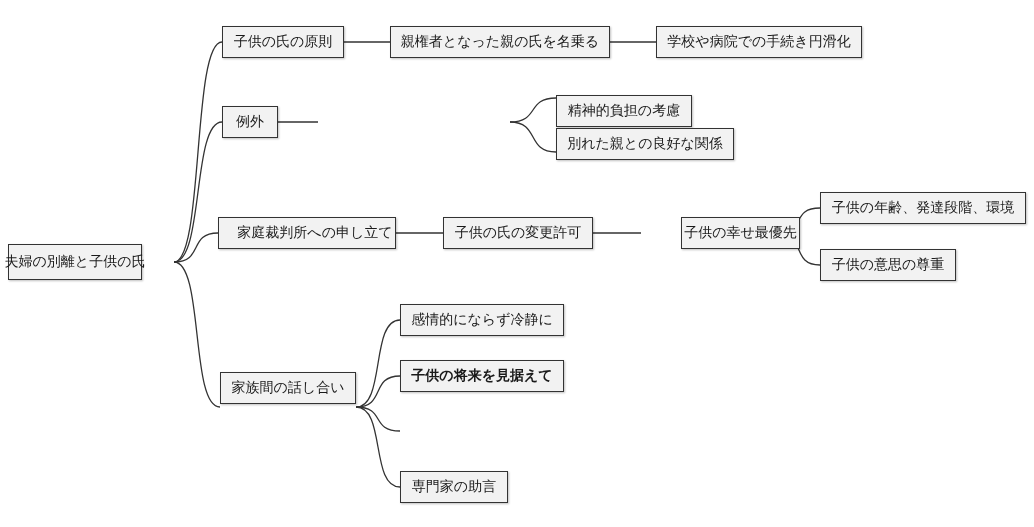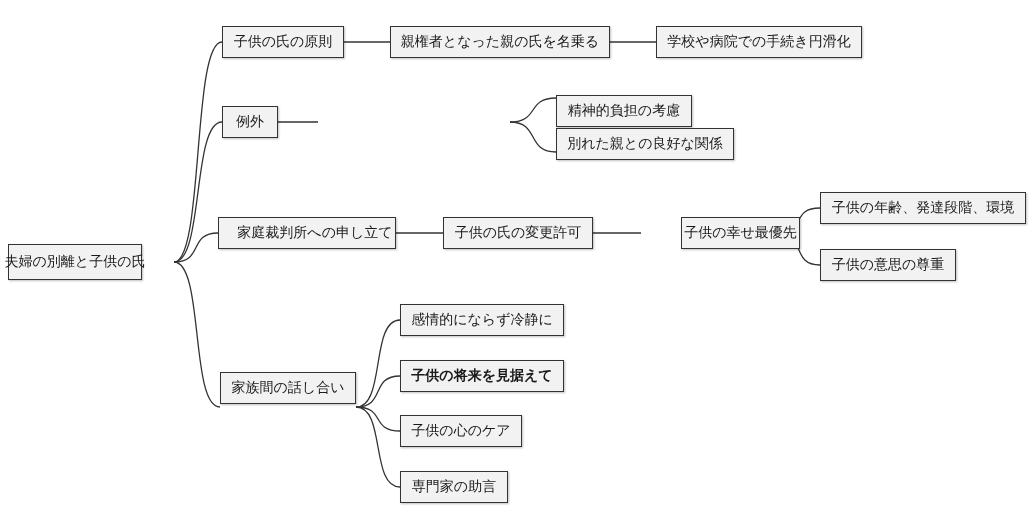--- a/index.html
+++ b/index.html
@@ -81,16 +81,15 @@
 
   <div class="node" style="left:218px; top:217px; width:178px;padding-left:16px;">家庭裁判所への申し立て</div>
   <div class="node" style="left:443px; top:217px; width:150px;">子供の氏の変更許可</div>
   <div class="node" style="left:641px; top:217px; width:119px;margin-left:40px;">子供の幸せ最優先</div>
   <div class="node" style="left:820px; top:192px; width:206px;">子供の年齢、発達段階、環境</div>
   <div class="node" style="left:820px; top:249px; width:136px;">子供の意思の尊重</div>
 
   <div class="node" style="left:220px; top:372px; width:136px;">家族間の話し合い</div>
   <div class="node" style="left:400px; top:304px; width:164px;text-align:center;">感情的にならず冷静に</div>
   <div class="node" style="left:400px; top:360px; width:164px;font-weight:bold;">子供の将来を見据えて</div>
-  <div class="node" style="left:400px; top:415px; width:122px;">子供の心のケア</div>
   <div class="node" style="left:400px; top:471px; width:108px;">専門家の助言</div>
 
 </div>
 
 </body></html>

